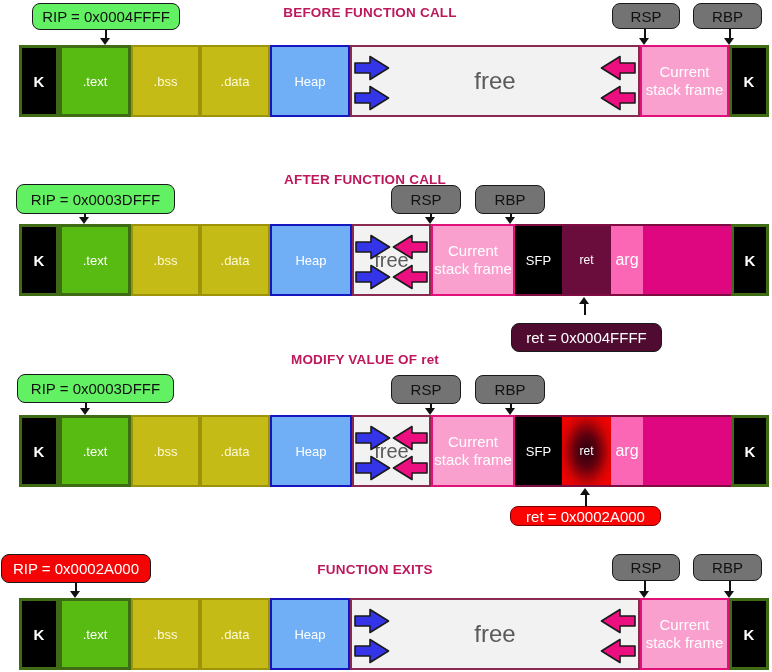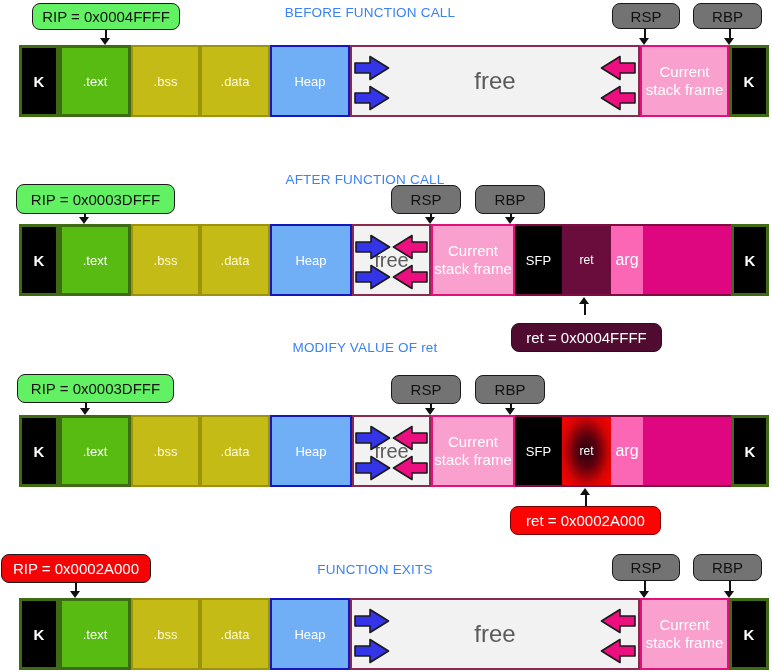--- a/index.html
+++ b/index.html
@@ -1,19 +1,19 @@
 <!DOCTYPE html>
 <html><head>
 <meta charset="utf-8">
 <style>
   html,body{margin:0;padding:0;background:#fff;}
   #canvas{position:relative;width:772px;height:672px;overflow:hidden;background:#fff;
           font-family:"Liberation Sans", sans-serif;}
-  .title{position:absolute;width:260px;text-align:center;font-weight:normal;
-         font-size:13.5px;color:#3b82f6;letter-spacing:.2px;}
+  .title{position:absolute;width:260px;text-align:center;font-weight:bold;
+         font-size:13.5px;color:#be185d;letter-spacing:.2px;}
   .box{position:absolute;display:flex;align-items:center;justify-content:center;
        box-sizing:border-box;border:1.6px solid #1a1a1a;border-radius:8px;
        font-size:15px;color:#111;white-space:nowrap;}
   .rip-green{background:#62F163;}
   .rip-red{background:#F40404;color:#fff;}
   .reg{background:#737373;}
   .note-dark{background:#500B31;color:#fff;}
   .note-red{background:#FB0404;color:#fff;border-color:#7a0000;}
   
   .conn{position:absolute;width:11px;}
@@ -142,21 +142,21 @@
     <div class="seg prev" style="left:624px;width:88px;"></div>
     <div class="seg k" style="left:712px;width:38px;">K</div>
   </div>
 
   <div class="conn up" style="left:579px;top:297px;height:18px;">
       <i class="stem"></i>
       <i class="head"></i>
     </div>
   <div class="box note-dark" style="left:511px;top:323px;width:151px;height:29px;">ret = 0x0004FFFF</div>
 
-  <div class="title" style="left:235px;top:340px;text-align:center;">MODIFY VALUE OF ret</div>
+  <div class="title" style="left:235px;top:352px;text-align:center;">MODIFY VALUE OF ret</div>
 
   <div class="box rip-green" style="left:17px;top:374px;width:157px;height:29px;">RIP = 0x0003DFFF</div>
   <div class="conn down" style="left:80px;top:403px;height:12px;">
       <i class="stem"></i>
       <i class="head"></i>
     </div>
 
   <div class="box reg" style="left:391px;top:375px;width:70px;height:29px;">RSP</div>
   <div class="conn down" style="left:425px;top:404px;height:11px;">
       <i class="stem"></i>
@@ -195,21 +195,21 @@
     <div class="seg ret hot" style="left:543px;width:49px;">ret</div>
     <div class="seg arg" style="left:592px;width:32px;">arg</div>
     <div class="seg prev" style="left:624px;width:88px;"></div>
     <div class="seg k" style="left:712px;width:38px;">K</div>
   </div>
 
   <div class="conn up" style="left:580px;top:488px;height:18px;">
       <i class="stem"></i>
       <i class="head"></i>
     </div>
-  <div class="box note-red" style="left:510px;top:506px;width:151px;height:29px;">ret = 0x0002A000</div>
+  <div class="box note-red" style="left:510px;top:506px;width:151px;height:20px;">ret = 0x0002A000</div>
 
   <div class="box rip-red" style="left:1px;top:554px;width:150px;height:29px;">RIP = 0x0002A000</div>
   <div class="conn down" style="left:70px;top:583px;height:15px;">
       <i class="stem"></i>
       <i class="head"></i>
     </div>
 
   <div class="title" style="left:245px;top:562px;">FUNCTION EXITS</div>
 
   <div class="box reg" style="left:612px;top:554px;width:68px;height:27px;">RSP</div>

